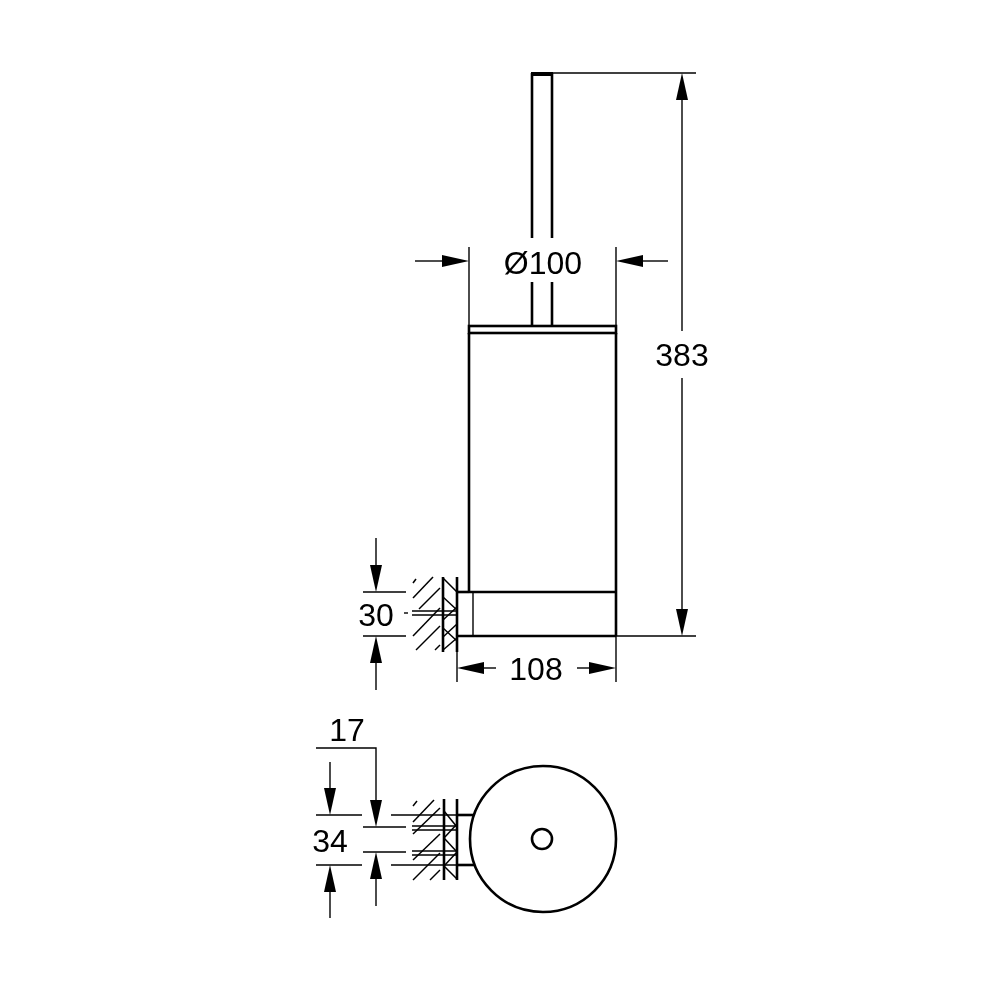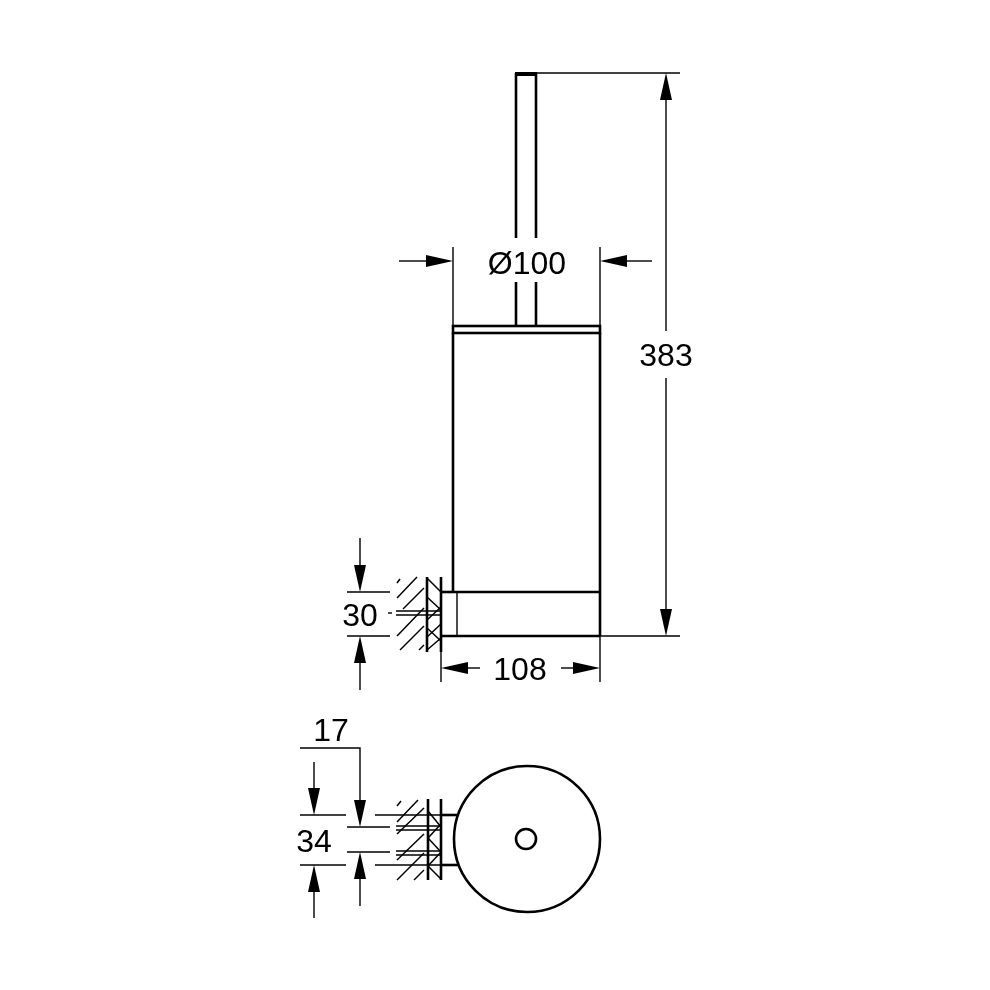--- a/index.html
+++ b/index.html
@@ -1,17 +1,17 @@
 <!DOCTYPE html>
 <html><head>
   <meta charset="utf-8">
   <style>
     html, body { margin: 0; padding: 0; background: #ffffff; }
     body { width: 990px; height: 990px; overflow: hidden; }
-    #drawing { position: absolute; left: 0; top: 0; width: 828px; height: 990px; }
+    #drawing { position: absolute; left: 16px; top: 0; width: 828px; height: 990px; }
     svg text { font-family: "Liberation Sans", "DejaVu Sans", sans-serif; fill: #000; }
     .dim-text { font-size: 32px; }
     .thick { stroke: #000; stroke-width: 2.6; fill: none; }
     .thin { stroke: #000; stroke-width: 1.4; fill: none; }
     .hatch { stroke: #000; stroke-width: 1.5; fill: none; }
     .arrow { fill: #000; stroke: none; }
   </style>
 </head>
 <body>
 

